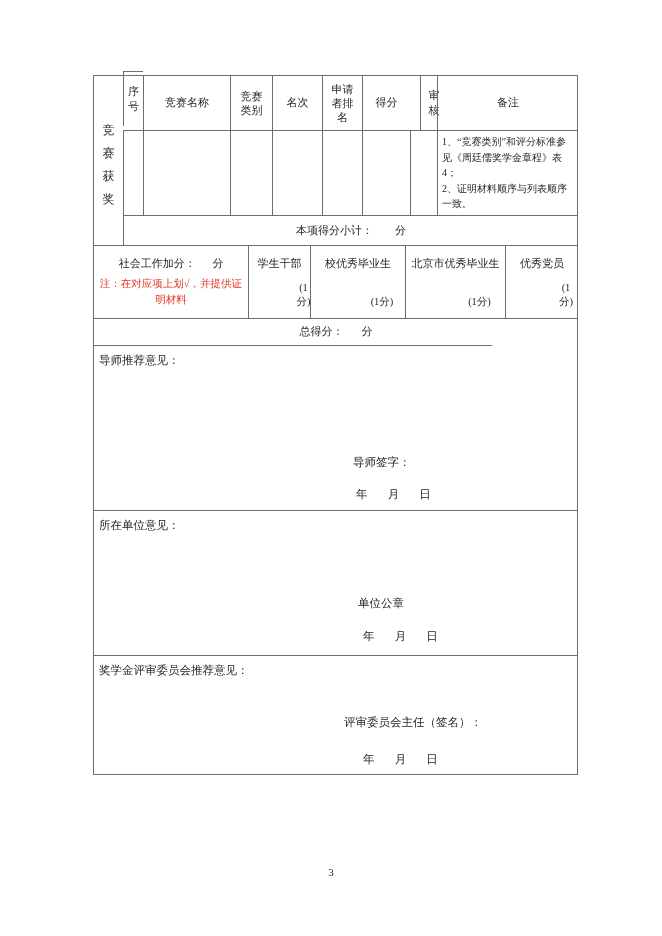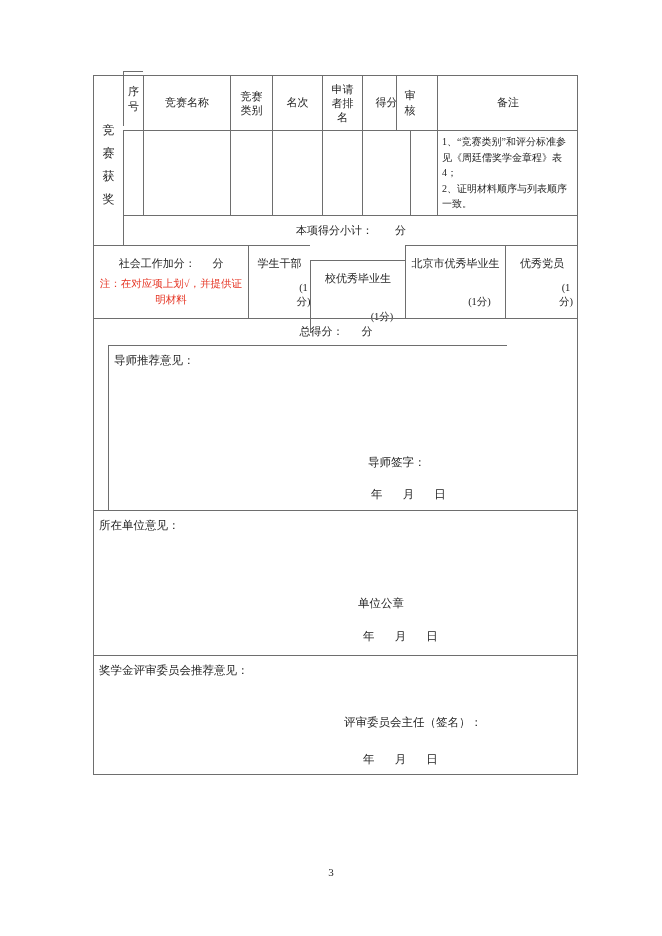--- a/index.html
+++ b/index.html
@@ -59,21 +59,21 @@
   </div>
   <div class="cell" style="left:272px; top:75px; width:50px; height:55px;">
     <span>名次</span>
   </div>
   <div class="cell" style="left:322px; top:75px; width:40px; height:55px;">
     <span class="vstack v2">申请者排名</span>
   </div>
   <div class="cell" style="left:362px; top:75px; width:48px; height:55px;">
     <span>得分</span>
   </div>
-  <div class="cell" style="left:396px; top:75px; width:27px; height:55px;">
+  <div class="cell" style="left:420px; top:75px; width:27px; height:55px;">
     <span class="vstack v1">审核</span>
   </div>
   <div class="cell" style="left:437px; top:75px; width:141px; height:55px;">
     <span>备注</span>
   </div>
 
   <div class="cell" style="left:123px; top:130px; width:20px; height:85px;"></div>
   <div class="cell" style="left:143px; top:130px; width:87px; height:85px;"></div>
   <div class="cell" style="left:230px; top:130px; width:42px; height:85px;"></div>
   <div class="cell" style="left:272px; top:130px; width:50px; height:85px;"></div>
@@ -95,39 +95,39 @@
       <span>社会工作加分：</span>
       <span class="gap-unit-sm">分</span>
     </div>
     <div class="social-note">注：在对应项上划√，并提供证明材料</div>
   </div>
 
   <div class="cell sw-cell" style="left:248px; top:245px; width:62px; height:73px;">
     <span>学生干部</span>
     <span class="sw-points">(1分)</span>
   </div>
-  <div class="cell sw-cell" style="left:310px; top:260px; width:95px; height:73px;">
+  <div class="cell sw-cell" style="left:310px; top:245px; width:95px; height:73px;">
     <span>校优秀毕业生</span>
     <span class="sw-points">(1分)</span>
   </div>
   <div class="cell sw-cell" style="left:405px; top:245px; width:100px; height:73px;">
     <span>北京市优秀毕业生</span>
     <span class="sw-points">(1分)</span>
   </div>
   <div class="cell sw-cell" style="left:505px; top:245px; width:73px; height:73px;">
     <span>优秀党员</span>
     <span class="sw-points">(1分)</span>
   </div>
 
   <div class="cell" style="left:93px; top:318px; width:485px; height:27px;">
     <span>总得分：</span>
     <span class="gap-unit" style="margin-left:18px;">分</span>
   </div>
 
-  <div class="cell zone" style="left:108px; top:345px; width:399px; height:165px;padding-left:44px;">
+  <div class="cell zone" style="left:93px; top:345px; width:399px; height:165px;padding-left:44px;">
     <div class="zone-title">导师推荐意见：</div>
     <div class="abs" style="left:259px; top:108px;">导师签字：</div>
     <div class="abs" style="left:262px; top:140px;">年       月       日</div>
   </div>
 
   <div class="cell zone" style="left:93px; top:510px; width:485px; height:145px;">
     <div class="zone-title">所在单位意见：</div>
     <div class="abs" style="left:264px; top:84px;">单位公章</div>
     <div class="abs" style="left:269px; top:117px;">年       月       日</div>
   </div>

